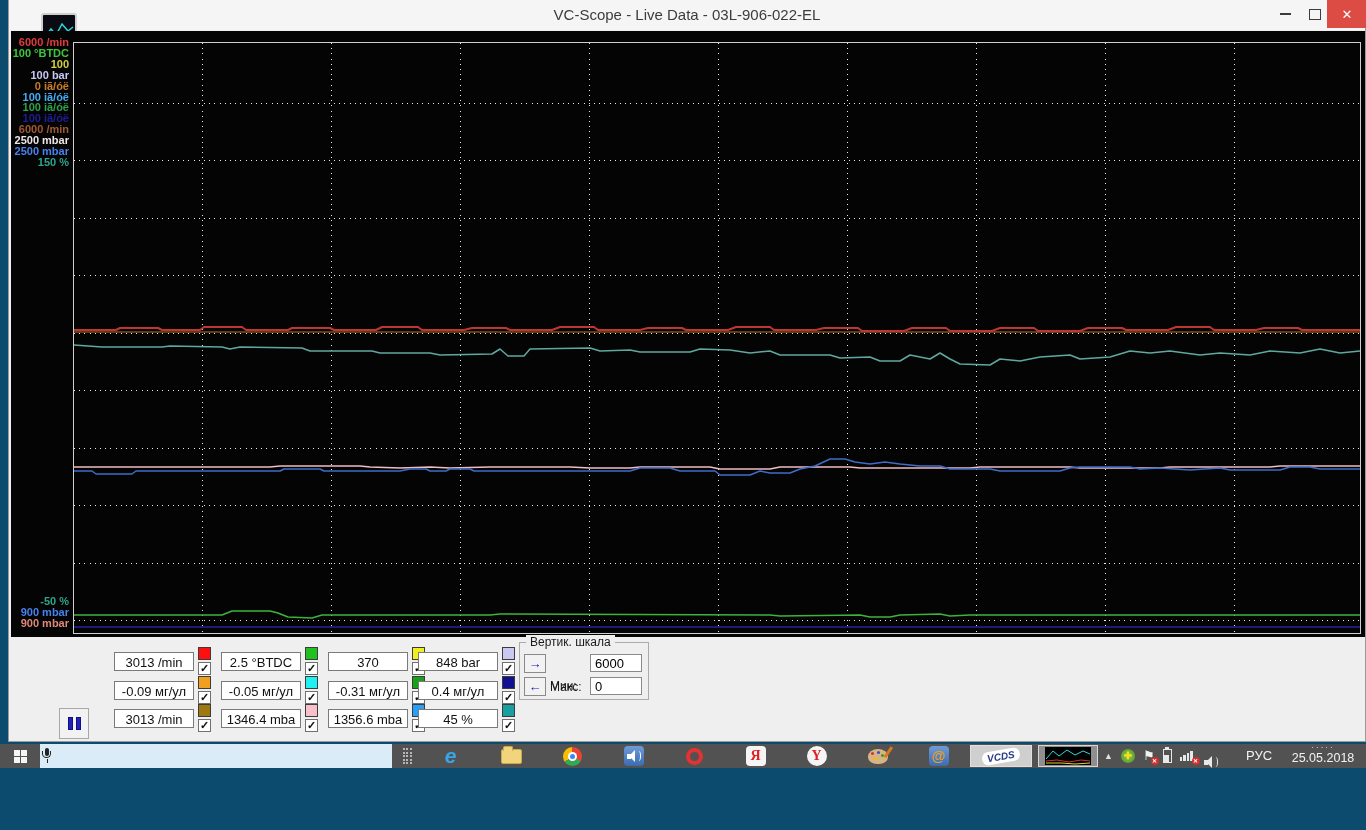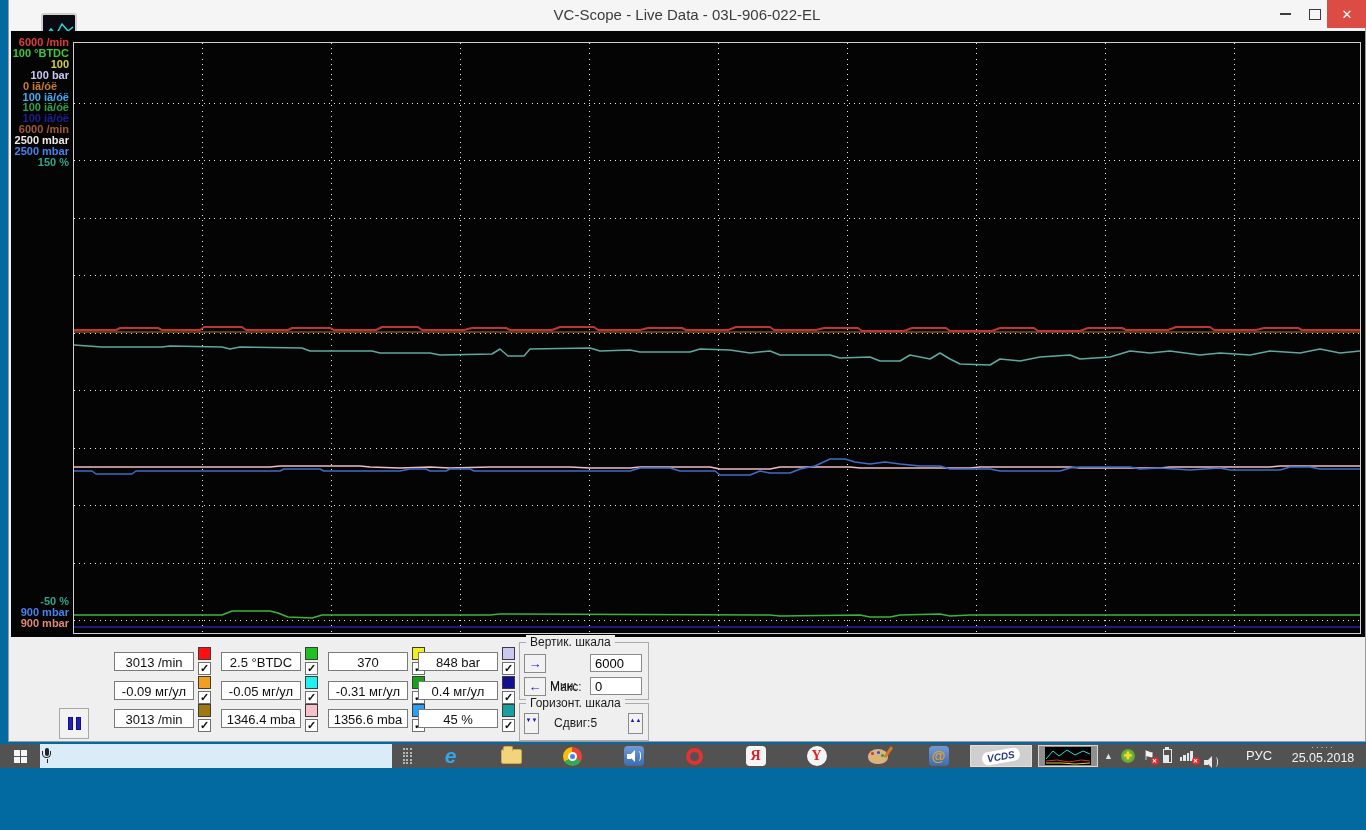--- a/index.html
+++ b/index.html
@@ -1,16 +1,16 @@
 <!DOCTYPE html>
 <html><head>
 <meta charset="utf-8">
 <style>
   html,body{margin:0;padding:0;background:#fff;}
-  .screen{position:relative;width:1366px;height:830px;background:#0369a1;overflow:hidden;
+  .screen{position:relative;width:1366px;height:830px;background:#0c4a6e;overflow:hidden;
           font-family:"Liberation Sans",sans-serif;}
   
   .window{position:absolute;left:8px;top:0;width:1358px;height:742px;background:#efefef;
           border:1px solid #9a9a9a;border-top:none;box-sizing:border-box;}
   .titlebar{position:absolute;left:0;top:0;width:100%;height:30px;background:#f5f5f5;}
   .title{position:absolute;left:0;top:0;width:100%;height:30px;line-height:30px;text-align:center;
          font-size:15px;color:#3c3c3c;}
   .tbtn{position:absolute;top:0;height:28px;display:flex;align-items:center;justify-content:center;cursor:default;}
   .tbtn.min{left:1262px;width:28px;} .tbtn.max{left:1292px;width:28px;}
   .tbtn.close{left:1318px;width:40px;background:#dd4c44;color:#fff;font-size:13px;}
@@ -138,21 +138,21 @@
         <polyline points="2,29 12,28 20,30 30,28" fill="none" stroke="#d8d830" stroke-width="1"></polyline>
       </svg>
     </div>
 
     <div class="chartbox">
       <div class="axis-top" id="axis-top">
           <div class="axis-label" style="color: rgb(224, 60, 60);">6000 /min</div>
           <div class="axis-label" style="color: rgb(60, 200, 60);">100 °BTDC</div>
           <div class="axis-label" style="color: rgb(210, 210, 60);">100</div>
           <div class="axis-label" style="color: rgb(200, 200, 245);">100 bar</div>
-          <div class="axis-label" style="color: rgb(200, 125, 40); text-align: center;">0 iã/óë</div>
+          <div class="axis-label" style="color: rgb(200, 125, 40);">0 iã/óë</div>
           <div class="axis-label" style="color: rgb(70, 170, 240);">100 iã/óë</div>
           <div class="axis-label" style="color: rgb(47, 160, 75);">100 iã/óë</div>
           <div class="axis-label" style="color: rgb(30, 30, 150);">100 iã/óë</div>
           <div class="axis-label" style="color: rgb(160, 90, 50);">6000 /min</div>
           <div class="axis-label" style="color: rgb(240, 230, 230);">2500 mbar</div>
           <div class="axis-label" style="color: rgb(70, 130, 240);">2500 mbar</div>
           <div class="axis-label" style="color: rgb(47, 165, 140);">150 %</div>
         </div>
       <div class="axis-bottom" id="axis-bottom">
           <div class="axis-label" style="color: rgb(47, 165, 140);">-50 %</div>
@@ -262,26 +262,20 @@
     <div class="group" style="left:510px;top:642px;width:130px;height:58px;">
       <div class="group-title">Вертик. шкала</div>
       <div class="arrow-btn" style="left:4px;top:11px;"><span>→</span></div>
       <div class="glabel" style="left:30px;top:10px;margin-top:27px;">Макс:</div>
       <input class="ginput" style="left: 70px; top: 11px;" value="6000">
       <div class="arrow-btn" style="left:4px;top:34px;"><span>←</span></div>
       <div class="glabel" style="left:30px;top:36px;">Мин:</div>
       <input class="ginput" style="left: 70px; top: 34px;" value="0">
     </div>
 
-    <div class="group" style="left:510px;top:703px;width:130px;height:38px;">
-      <div class="group-title">Горизонт. шкала</div>
-      <div class="dblbtn" style="left:4px;top:9px;"><span>▼▼</span></div>
-      <div class="glabel" style="left:34px;top:12px;">Сдвиг:5</div>
-      <div class="dblbtn" style="left:108px;top:9px;"><span>▲▲</span></div>
-    </div>
   </div>
 
   <div class="taskbar">
     <div class="start">
       <span class="winlogo">
           <i></i>
           <i></i>
           <i></i>
           <i></i>
         </span>

